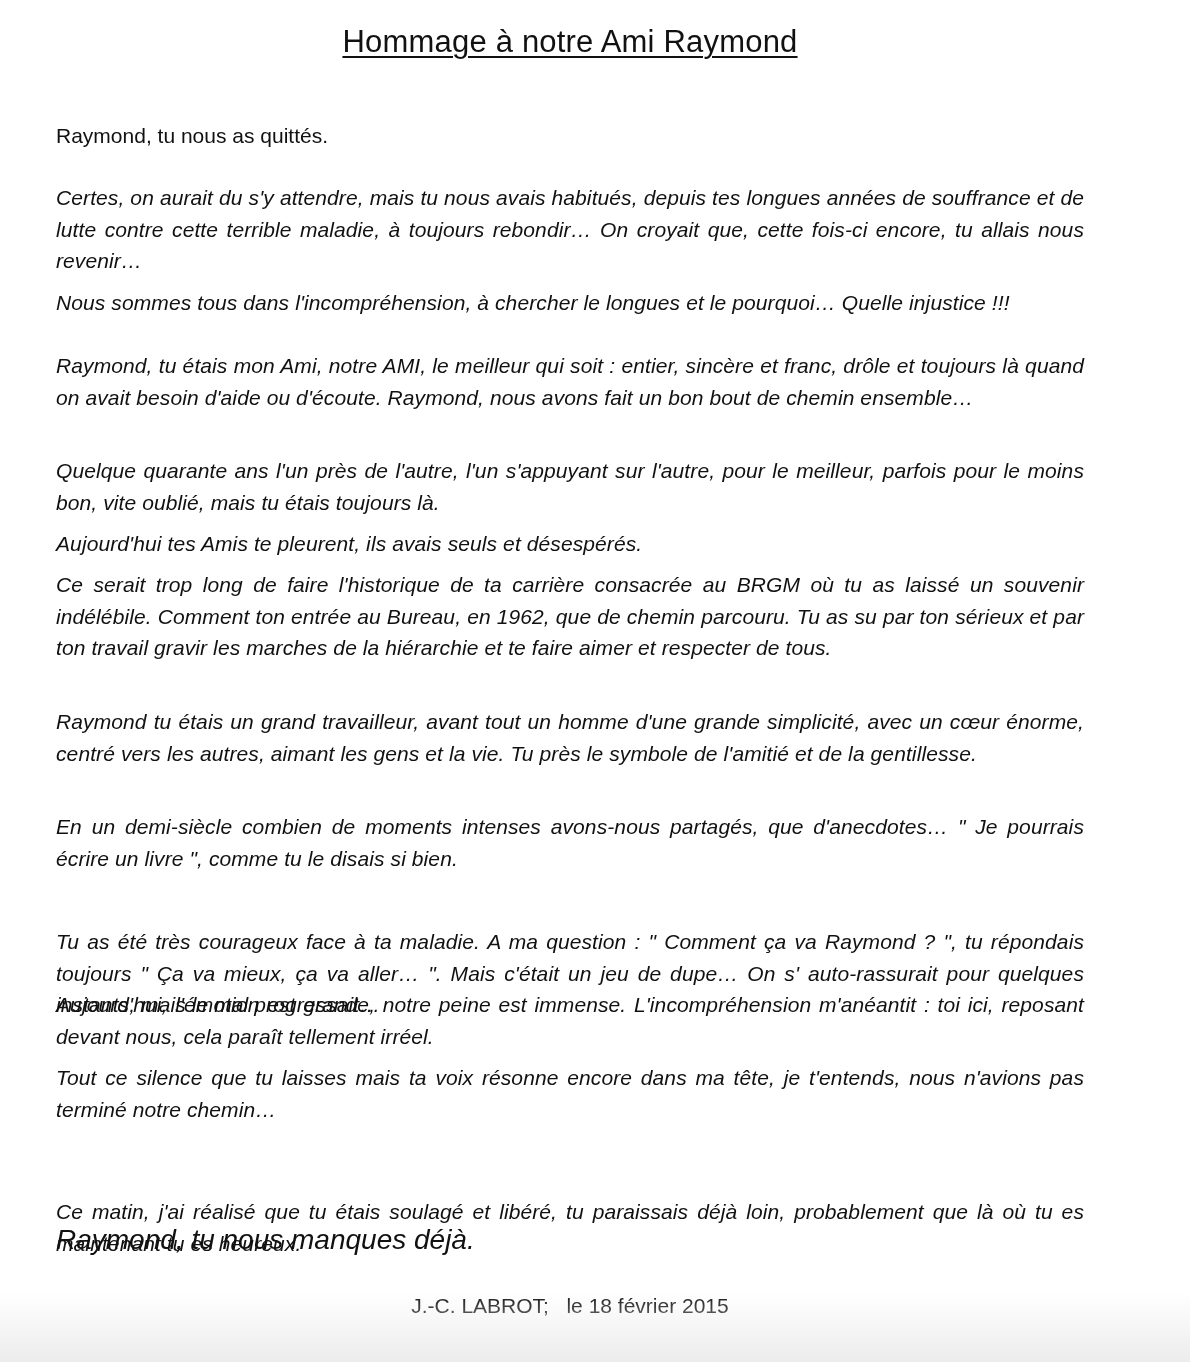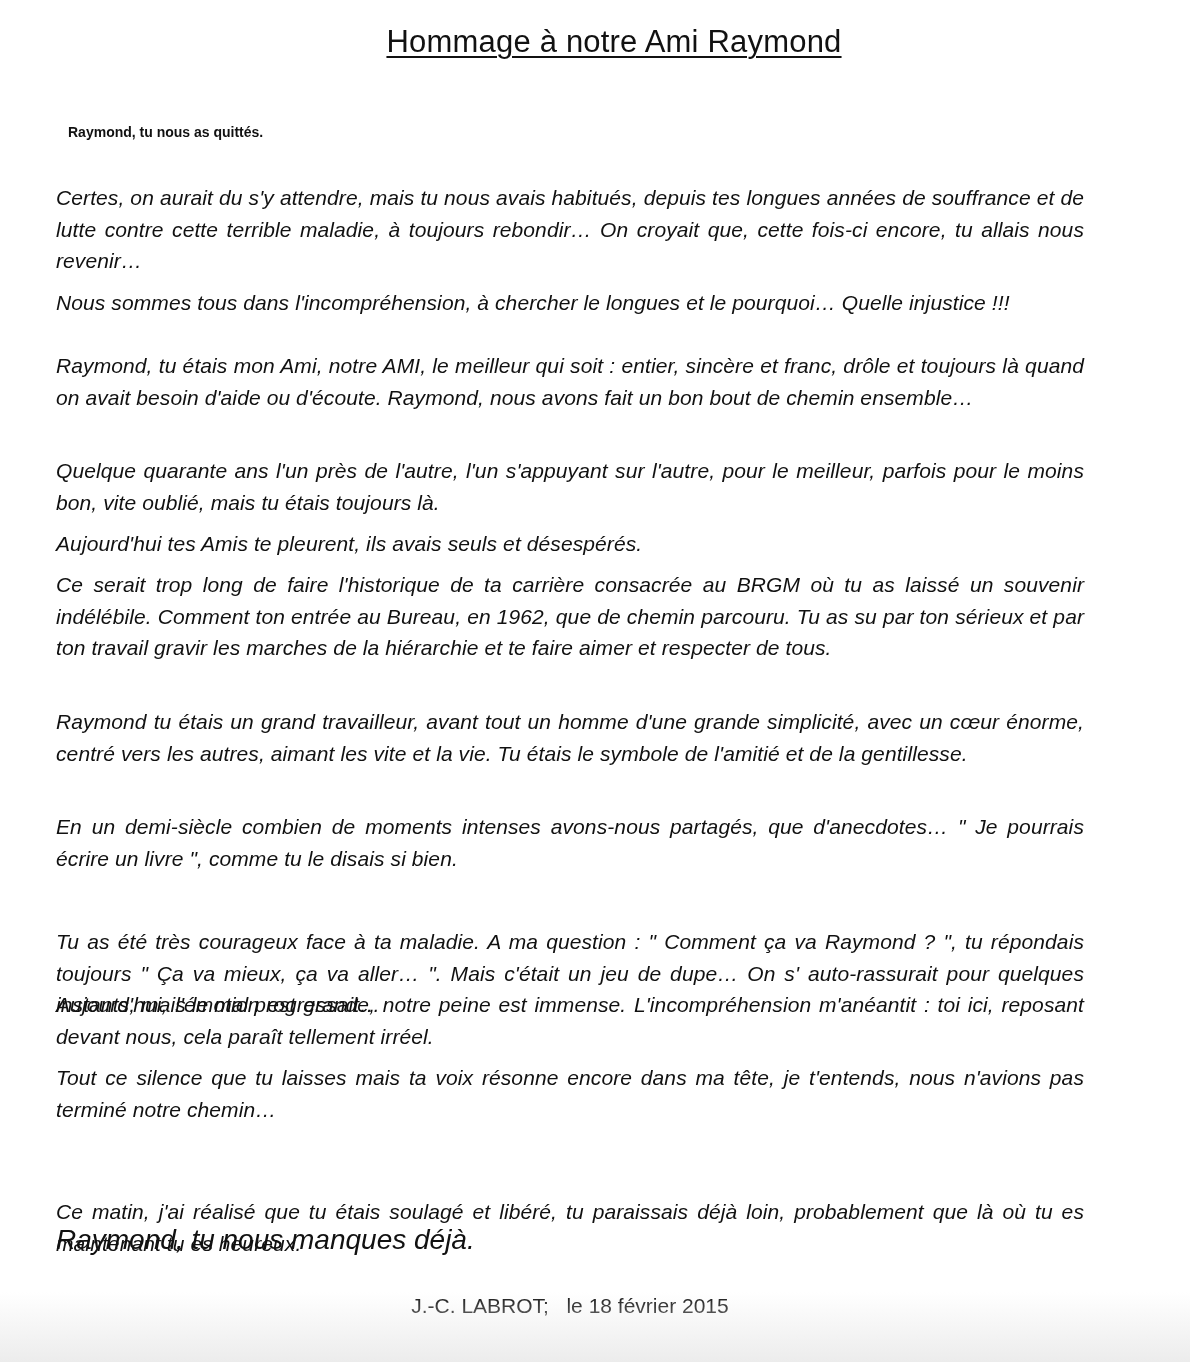--- a/index.html
+++ b/index.html
@@ -12,24 +12,23 @@
   .fade {
     position: absolute; left: 0; right: 0; bottom: 0; height: 70px;
     background: linear-gradient(to bottom, rgba(255,255,255,0) 0%, #ececec 100%);
     pointer-events: none;
   }
   .title {
     position: absolute; left: 0; width: 1140px; top: 24px;
     text-align: center; font-size: 31px; text-decoration: underline;
     text-underline-offset: 4px; text-decoration-thickness: 2px;
     letter-spacing: 0.2px;
-    margin-left: 44px;
   }
   .intro {
-    position: absolute; left: 68px; top: 124px; font-size: 14px; font-weight: bold;
+    position: absolute; left: 56px; top: 124px; font-size: 21px; font-weight: normal;
   }
   .para {
     position: absolute; left: 56px; width: 1028px;
     font-size: 21px; line-height: 31.5px; text-align: justify;
     letter-spacing: 0.1px;
     font-style: italic;
   }
   .closing { position: absolute; left: 56px; top: 1224px; font-size: 28px; font-style: italic; }
   .signature {
     position: absolute; left: 0; width: 1140px; top: 1294px;
@@ -42,21 +41,21 @@
 <div>
   <div class="title">Hommage à notre Ami Raymond</div>
   <div class="intro">Raymond, tu nous as quittés.</div>
 
   <div class="para" style="top:182px">Certes,  on aurait du s'y attendre, mais tu nous avais habitués, depuis tes longues années de souffrance et de lutte contre cette terrible maladie, à toujours rebondir… On croyait que, cette fois-ci encore, tu allais nous revenir…</div>
   <div class="para" style="top:287px">Nous sommes tous dans l'incompréhension, à chercher le longues et le pourquoi… Quelle injustice !!!</div>
   <div class="para" style="top:350px">Raymond, tu étais mon Ami, notre AMI, le meilleur qui soit : entier, sincère et franc, drôle et toujours là quand on avait besoin d'aide ou d'écoute. Raymond, nous avons fait un bon bout de chemin ensemble…</div>
   <div class="para" style="top:455px">Quelque quarante ans l'un près de l'autre, l'un s'appuyant sur l'autre, pour le meilleur, parfois pour le moins bon, vite oublié, mais tu étais toujours là.</div>
   <div class="para" style="top:528px">Aujourd'hui tes Amis te pleurent, ils avais seuls et désespérés.</div>
   <div class="para" style="top:569px">Ce serait trop long de faire l'historique de ta carrière consacrée au BRGM où tu as laissé un souvenir indélébile. Comment ton entrée au Bureau, en 1962,  que de chemin parcouru. Tu as su par ton sérieux et par ton travail gravir les marches de la hiérarchie et te faire aimer et respecter de tous.</div>
-  <div class="para" style="top:706px"> Raymond tu étais un grand travailleur, avant tout un homme d'une grande simplicité, avec un cœur énorme, centré vers les autres, aimant les vite et la vie. Tu étais le symbole de l'amitié et de la gentillesse.</div>
+  <div class="para" style="top:706px"> Raymond tu étais un grand travailleur, avant tout un homme d'une grande simplicité, avec un cœur énorme, centré vers les autres, aimant les gens et la vie. Tu près le symbole de l'amitié et de la gentillesse.</div>
   <div class="para" style="top:811px">En un demi-siècle combien de moments intenses avons-nous partagés, que d'anecdotes… " Je pourrais écrire un livre ", comme tu le disais si bien.</div>
   <div class="para" style="top:926px">Tu as été très courageux face à ta maladie. A ma question : " Comment ça va Raymond ? ", tu répondais toujours  " Ça va mieux, ça va aller… ". Mais c'était un jeu de dupe… On s' auto-rassurait pour quelques instants, mais le mal progressait…</div>
   <div class="para" style="top:989px">Aujourd'hui, l'émotion est grande, notre peine est immense. L'incompréhension m'anéantit : toi ici, reposant devant nous, cela paraît tellement irréel.</div>
   <div class="para" style="top:1062px">Tout ce silence que tu laisses mais ta voix résonne encore dans ma tête, je t'entends,  nous n'avions pas terminé notre chemin…</div>
   <div class="para" style="top:1196px">Ce matin, j'ai réalisé que tu étais soulagé et libéré, tu paraissais déjà loin, probablement que là où tu es maintenant tu es heureux.</div>
 
   <div class="closing">Raymond, tu nous manques déjà.</div>
   <div class="signature" style="white-space:pre">J.-C. LABROT;   le 18 février 2015</div>
 </div>
 <div class="fade"></div>

